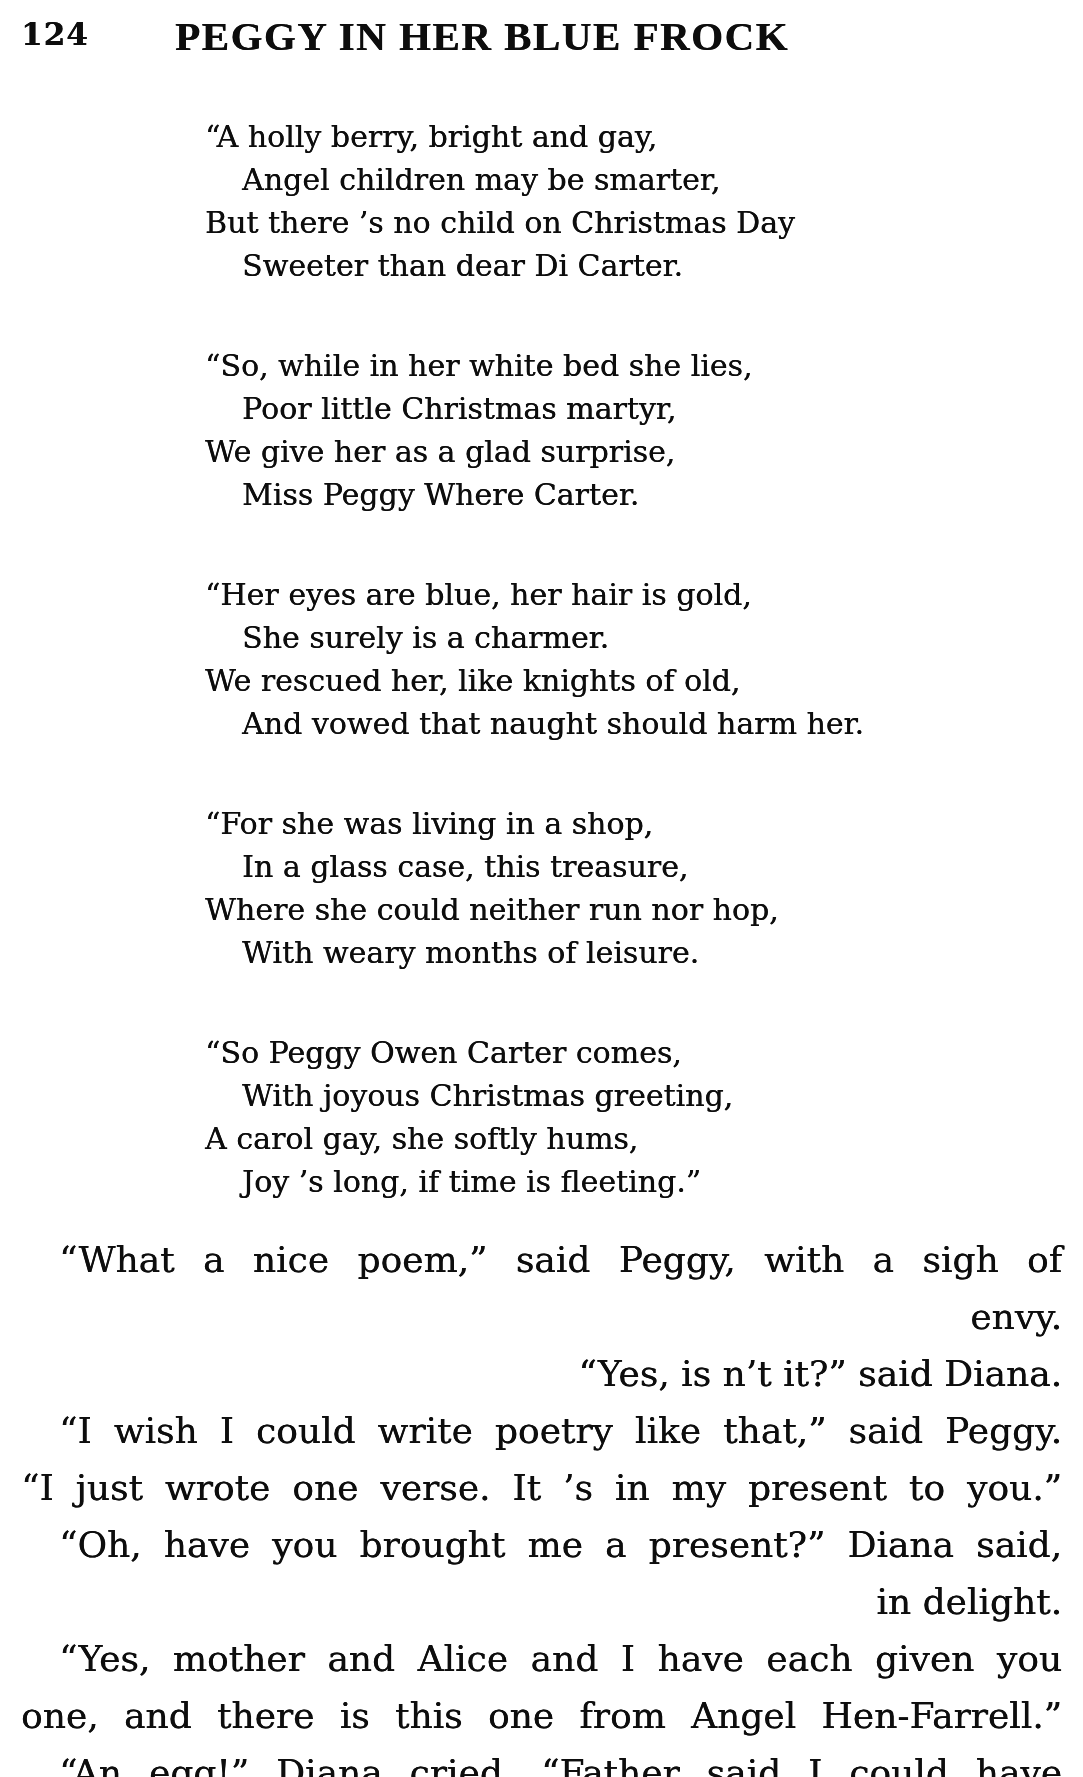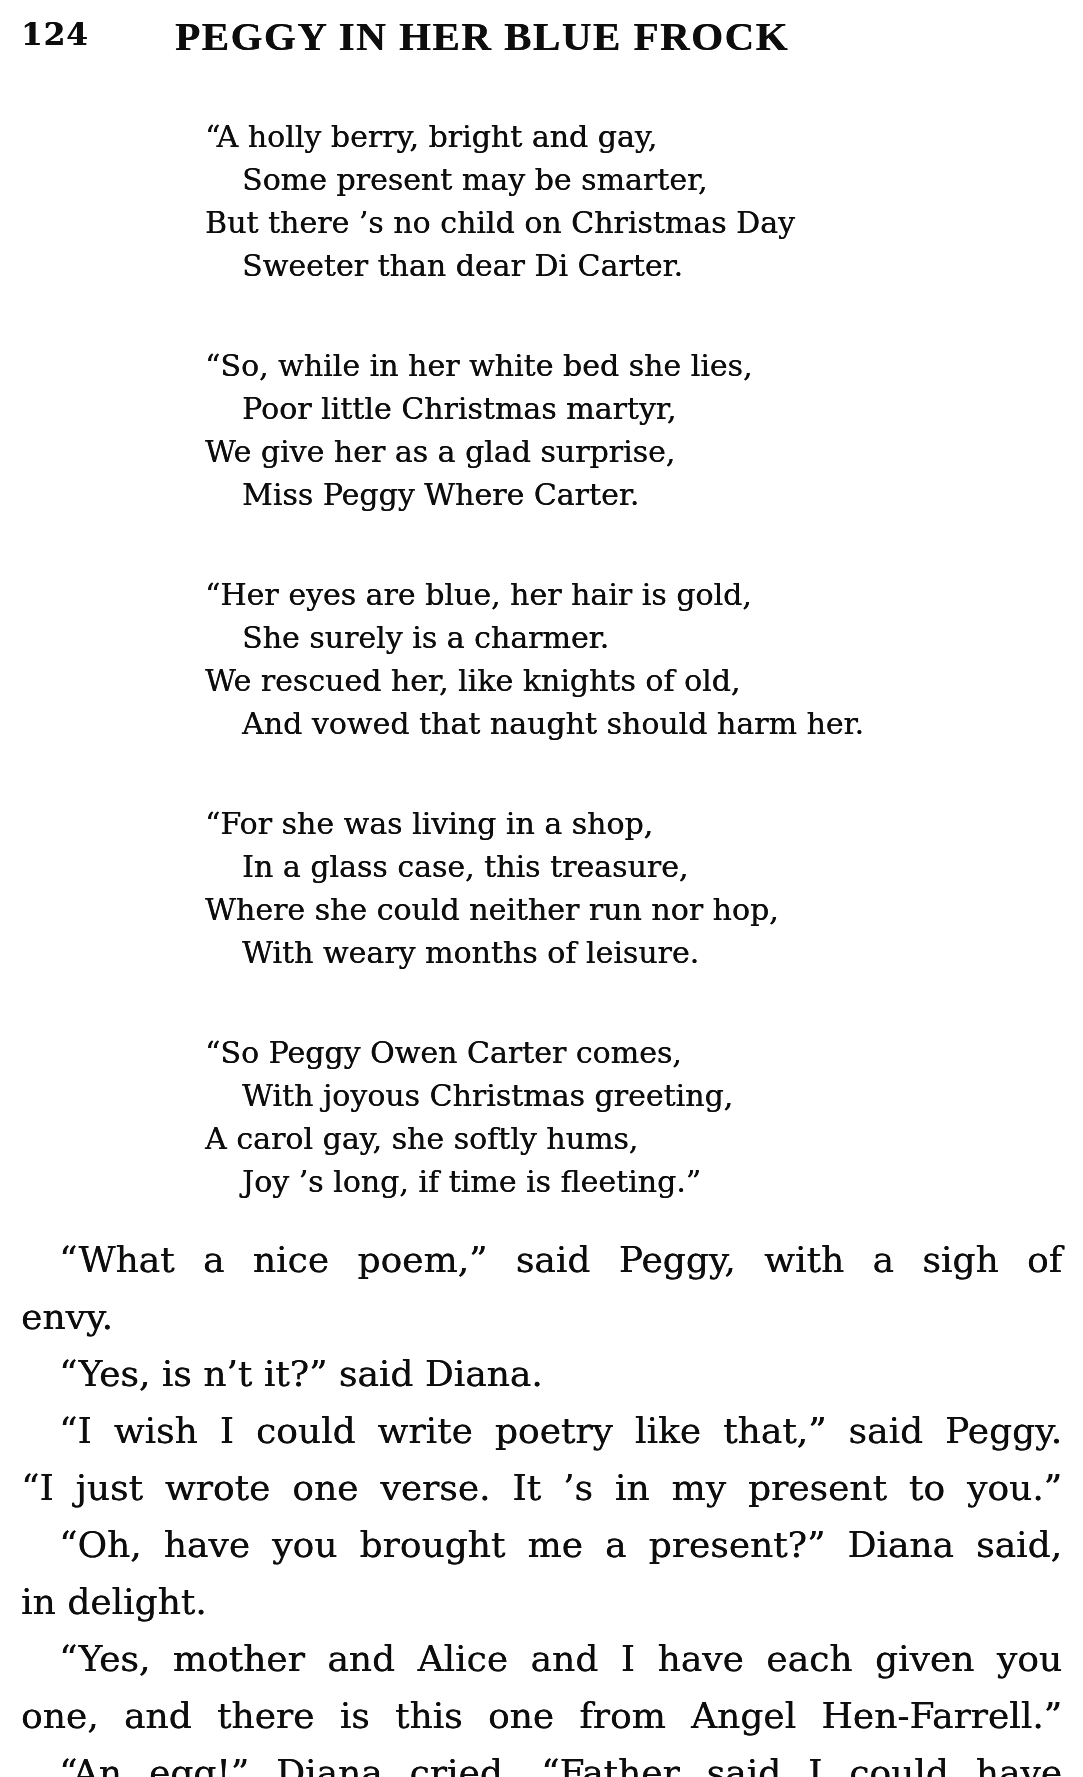--- a/index.html
+++ b/index.html
@@ -34,38 +34,38 @@
   .stanza { margin-bottom: 57px; }
   .stanza:last-child { margin-bottom: 17px; }
   .pline {
     font-size: 30px; line-height: 43px;
     white-space: nowrap;
   }
   .pline.ind { padding-left: 37px; }
 
   
   .prose { margin: 28px 21px 0 21px; }
-  .pr-line { font-size: 36px; line-height: 57px; }
+  .pr-line { font-size: 36px; line-height: 57px; text-align: right; }
   .pr-line.first { text-indent: 38px; }
   .pr-line.just { text-align: justify; text-align-last: justify; }
 </style>
 </head>
 <body>
 
 <div class="page">
 
   <div class="header">
     <div class="page-num">124</div>
     <div class="running-title">PEGGY IN HER BLUE FROCK</div>
   </div>
 
   <div class="poem">
     <div class="stanza">
       <div class="pline">“A holly berry, bright and gay,</div>
-      <div class="pline ind">Some present may be smarter,</div>
+      <div class="pline ind">Angel children may be smarter,</div>
       <div class="pline">But there ’s no child on Christmas Day</div>
       <div class="pline ind">Sweeter than dear Di Carter.</div>
     </div>
     <div class="stanza">
       <div class="pline">“So, while in her white bed she lies,</div>
       <div class="pline ind">Poor little Christmas martyr,</div>
       <div class="pline">We give her as a glad surprise,</div>
       <div class="pline ind">Miss Peggy Where Carter.</div>
     </div>
     <div class="stanza">

